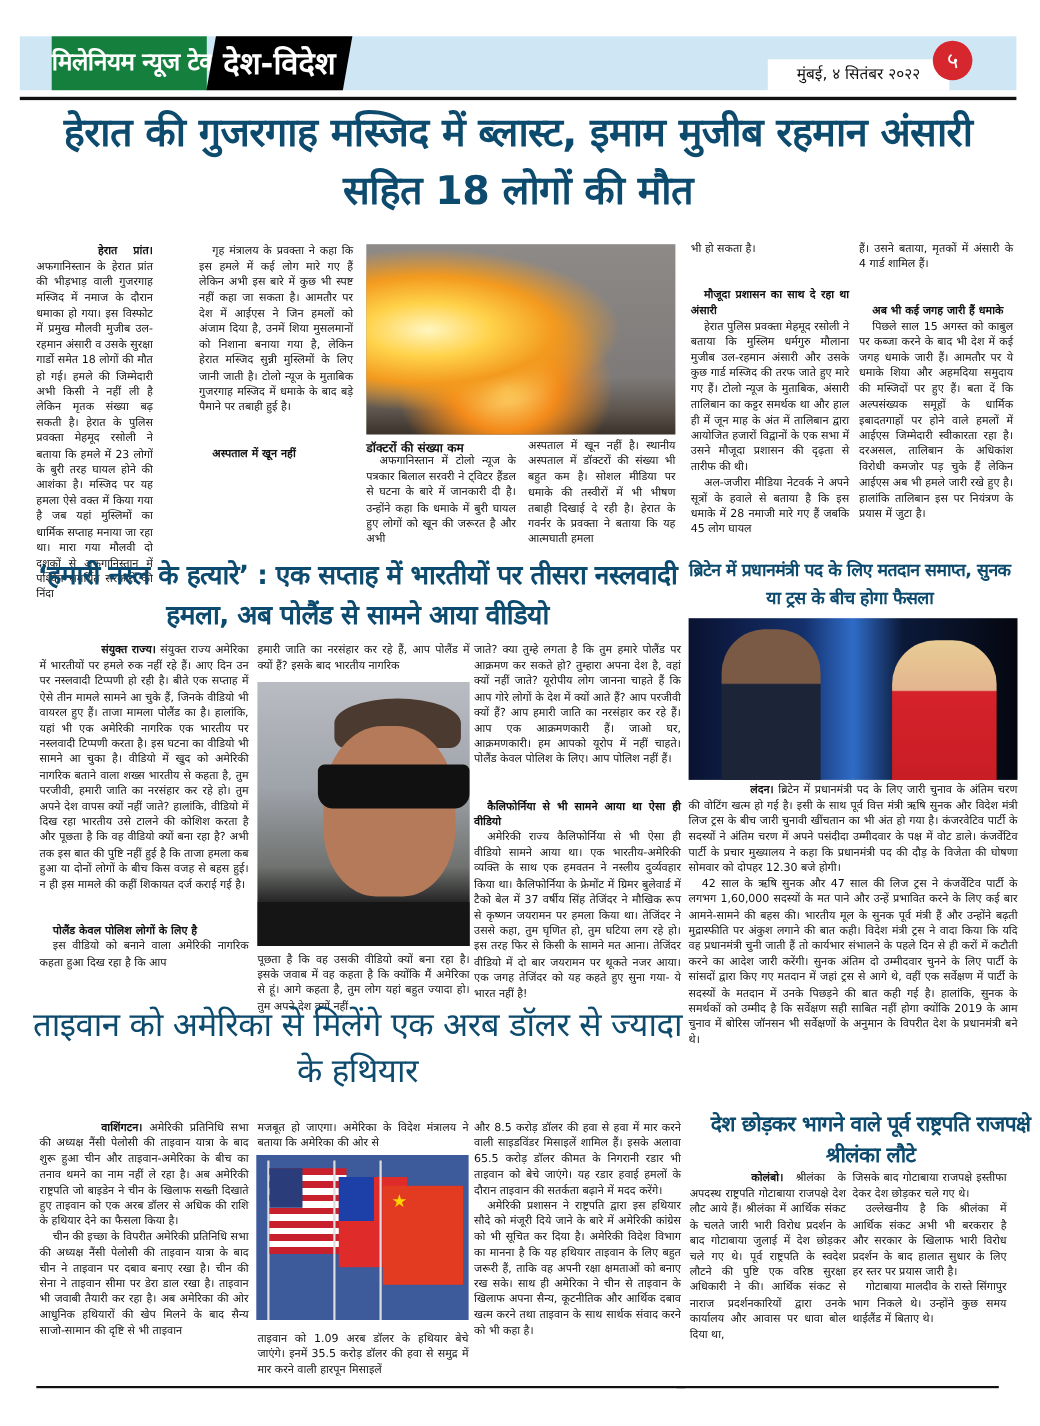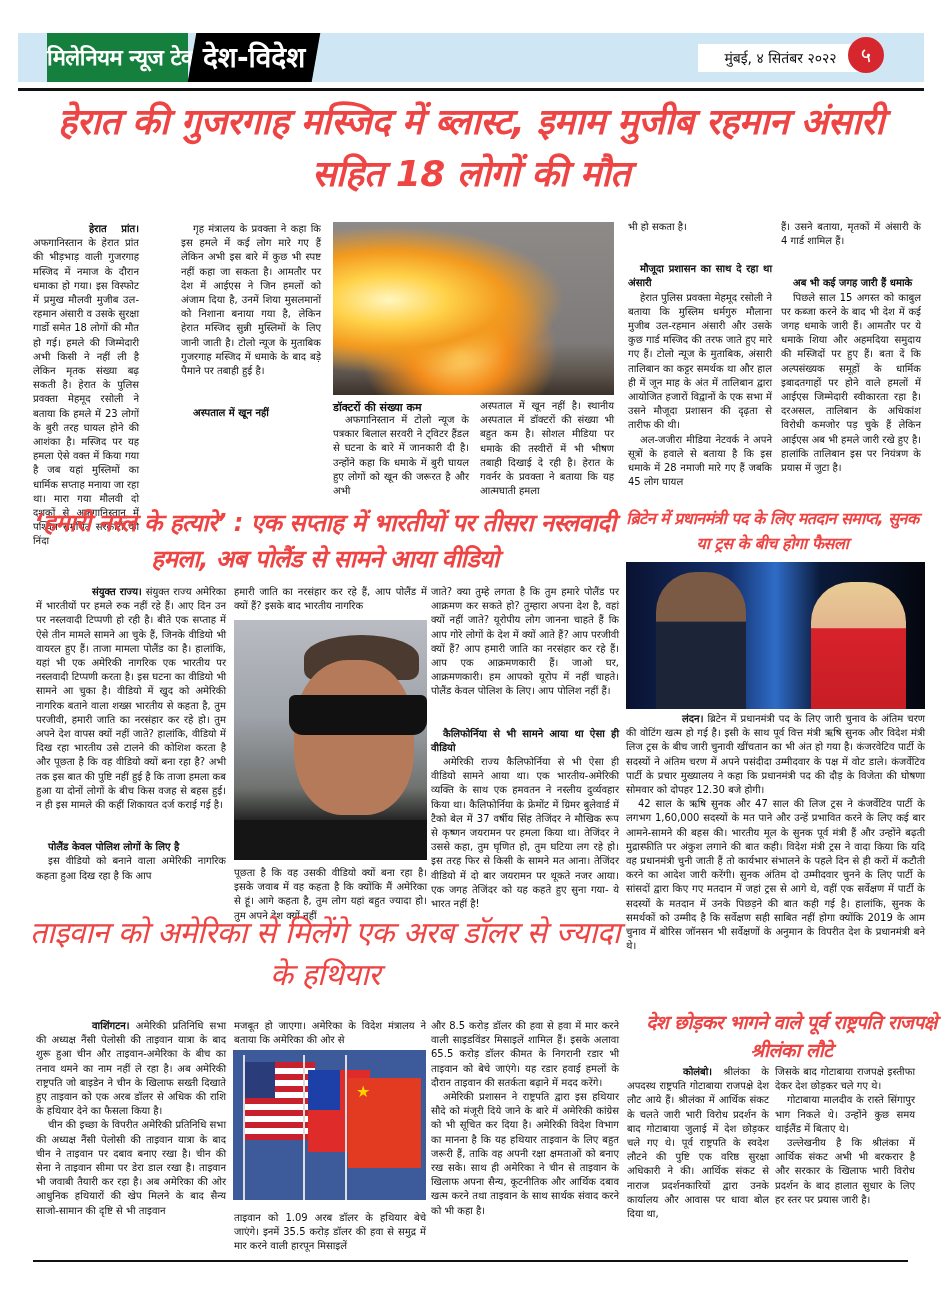--- a/index.html
+++ b/index.html
@@ -3,25 +3,25 @@
 <meta charset="utf-8">
 <style>
   * { box-sizing: border-box; margin: 0; padding: 0; }
   html, body { width: 945px; height: 1296px; background: #ffffff; overflow: hidden; }
   body { font-family: "DejaVu Sans", "Liberation Sans", sans-serif; color: #111; position: relative; }
 
   .masthead { position: absolute; left: 18px; top: 33px; width: 906px; height: 49px; background: #cfe7f5; }
   .brand { position: absolute; left: 0; top: 0; width: 141px; height: 49px; background: #15803d; color: #fff; font-weight: bold; font-size: 22px; line-height: 49px; text-align: center; white-space: nowrap; letter-spacing: -0.5px; margin-left: 29px; }
   .section { position: absolute; left: 174px; top: 0; width: 124px; height: 49px; background: #000; color: #fff; font-weight: bold; font-size: 28px; line-height: 49px; text-align: center; transform: skewX(-10deg); }
   .section span { display: inline-block; transform: skewX(10deg); }
-  .dateline { position: absolute; left: 350px; top: 11px; width: 165px; height: 28px; background: #fff; font-size: 14px; line-height: 28px; text-align: center; }
+  .dateline { position: absolute; left: 350px; top: 21px; width: 165px; height: 28px; background: #fff; font-size: 14px; line-height: 28px; text-align: center; }
   .pageno { position: absolute; left: 470px; top: 4px; width: 36px; height: 36px; border-radius: 50%; background: #d6262e; color: #fff; font-size: 20px; line-height: 36px; text-align: center; }
   .topline { position: absolute; left: 18px; top: 88px; width: 906px; height: 3px; background: #111; }
 
-  .headline { position: absolute; font-weight: bold; color: #ef4444; text-align: center; letter-spacing: -0.5px; font-style: italic; }
+  .headline { position: absolute; font-weight: bold; color: #0c4a6e; text-align: center; letter-spacing: -0.5px; }
   .h1 { left: 18px; top: 96px; width: 906px; font-size: 36px; line-height: 52px; }
   .h2 { left: 30px; top: 505px; width: 590px; font-size: 24px; line-height: 36px; }
   .h3 { left: 620px; top: 506px; width: 305px; font-size: 16px; line-height: 25px; }
   .h4 { left: 30px; top: 912px; width: 590px; font-size: 30px; line-height: 42px; font-weight: normal; }
   .h5 { left: 639px; top: 1008px; width: 305px; font-size: 19px; line-height: 28px; }
 
   .col { position: absolute; font-size: 10px; line-height: 14.2px; text-align: justify; color: #111; }
   .col p { text-indent: 12px; }
   .col .lead { font-weight: bold; padding-left: 44px; }
   .col .subhead { font-weight: bold; text-indent: 12px; margin-top: 28px; }
@@ -152,16 +152,16 @@
   <p>अमेरिकी प्रशासन ने राष्ट्रपति द्वारा इस हथियार सौदे को मंजूरी दिये जाने के बारे में अमेरिकी कांग्रेस को भी सूचित कर दिया है। अमेरिकी विदेश विभाग का मानना है कि यह हथियार ताइवान के लिए बहुत जरूरी हैं, ताकि वह अपनी रक्षा क्षमताओं को बनाए रख सके। साथ ही अमेरिका ने चीन से ताइवान के खिलाफ अपना सैन्य, कूटनीतिक और आर्थिक दबाव खत्म करने तथा ताइवान के साथ सार्थक संवाद करने को भी कहा है।</p>
 </div>
 <div class="rule" style="left:33px;top:1260px;width:590px;"></div>
 
 <div class="headline h5">देश छोड़कर भागने वाले पूर्व राष्ट्रपति राजपक्षे श्रीलंका लौटे</div>
 <div class="col" style="left:627px;top:1065px;width:142px;">
   <p><span class="lead">कोलंबो।</span> <span>श्रीलंका के अपदस्थ राष्ट्रपति गोटाबाया राजपक्षे देश लौट आये हैं। श्रीलंका में आर्थिक संकट के चलते जारी भारी विरोध प्रदर्शन के बाद गोटाबाया जुलाई में देश छोड़कर चले गए थे। पूर्व राष्ट्रपति के स्वदेश लौटने की पुष्टि एक वरिष्ठ सुरक्षा अधिकारी ने की। आर्थिक संकट से नाराज प्रदर्शनकारियों द्वारा उनके कार्यालय और आवास पर धावा बोल दिया था,</span></p>
 </div>
 <div class="col" style="left:775px;top:1065px;width:140px;">
   <p style="text-indent:0">जिसके बाद गोटाबाया राजपक्षे इस्तीफा देकर देश छोड़कर चले गए थे।</p>
+  <p>उल्लेखनीय है कि श्रीलंका में आर्थिक संकट अभी भी बरकरार है और सरकार के खिलाफ भारी विरोध प्रदर्शन के बाद हालात सुधार के लिए हर स्तर पर प्रयास जारी है।</p>
   <p>गोटाबाया मालदीव के रास्ते सिंगापुर भाग निकले थे। उन्होंने कुछ समय थाईलैंड में बिताए थे।</p>
-  <p>उल्लेखनीय है कि श्रीलंका में आर्थिक संकट अभी भी बरकरार है और सरकार के खिलाफ भारी विरोध प्रदर्शन के बाद हालात सुधार के लिए हर स्तर पर प्रयास जारी है।</p>
 </div>
 <div class="rule" style="left:615px;top:1260px;width:293px;"></div>
 
 </body></html>

